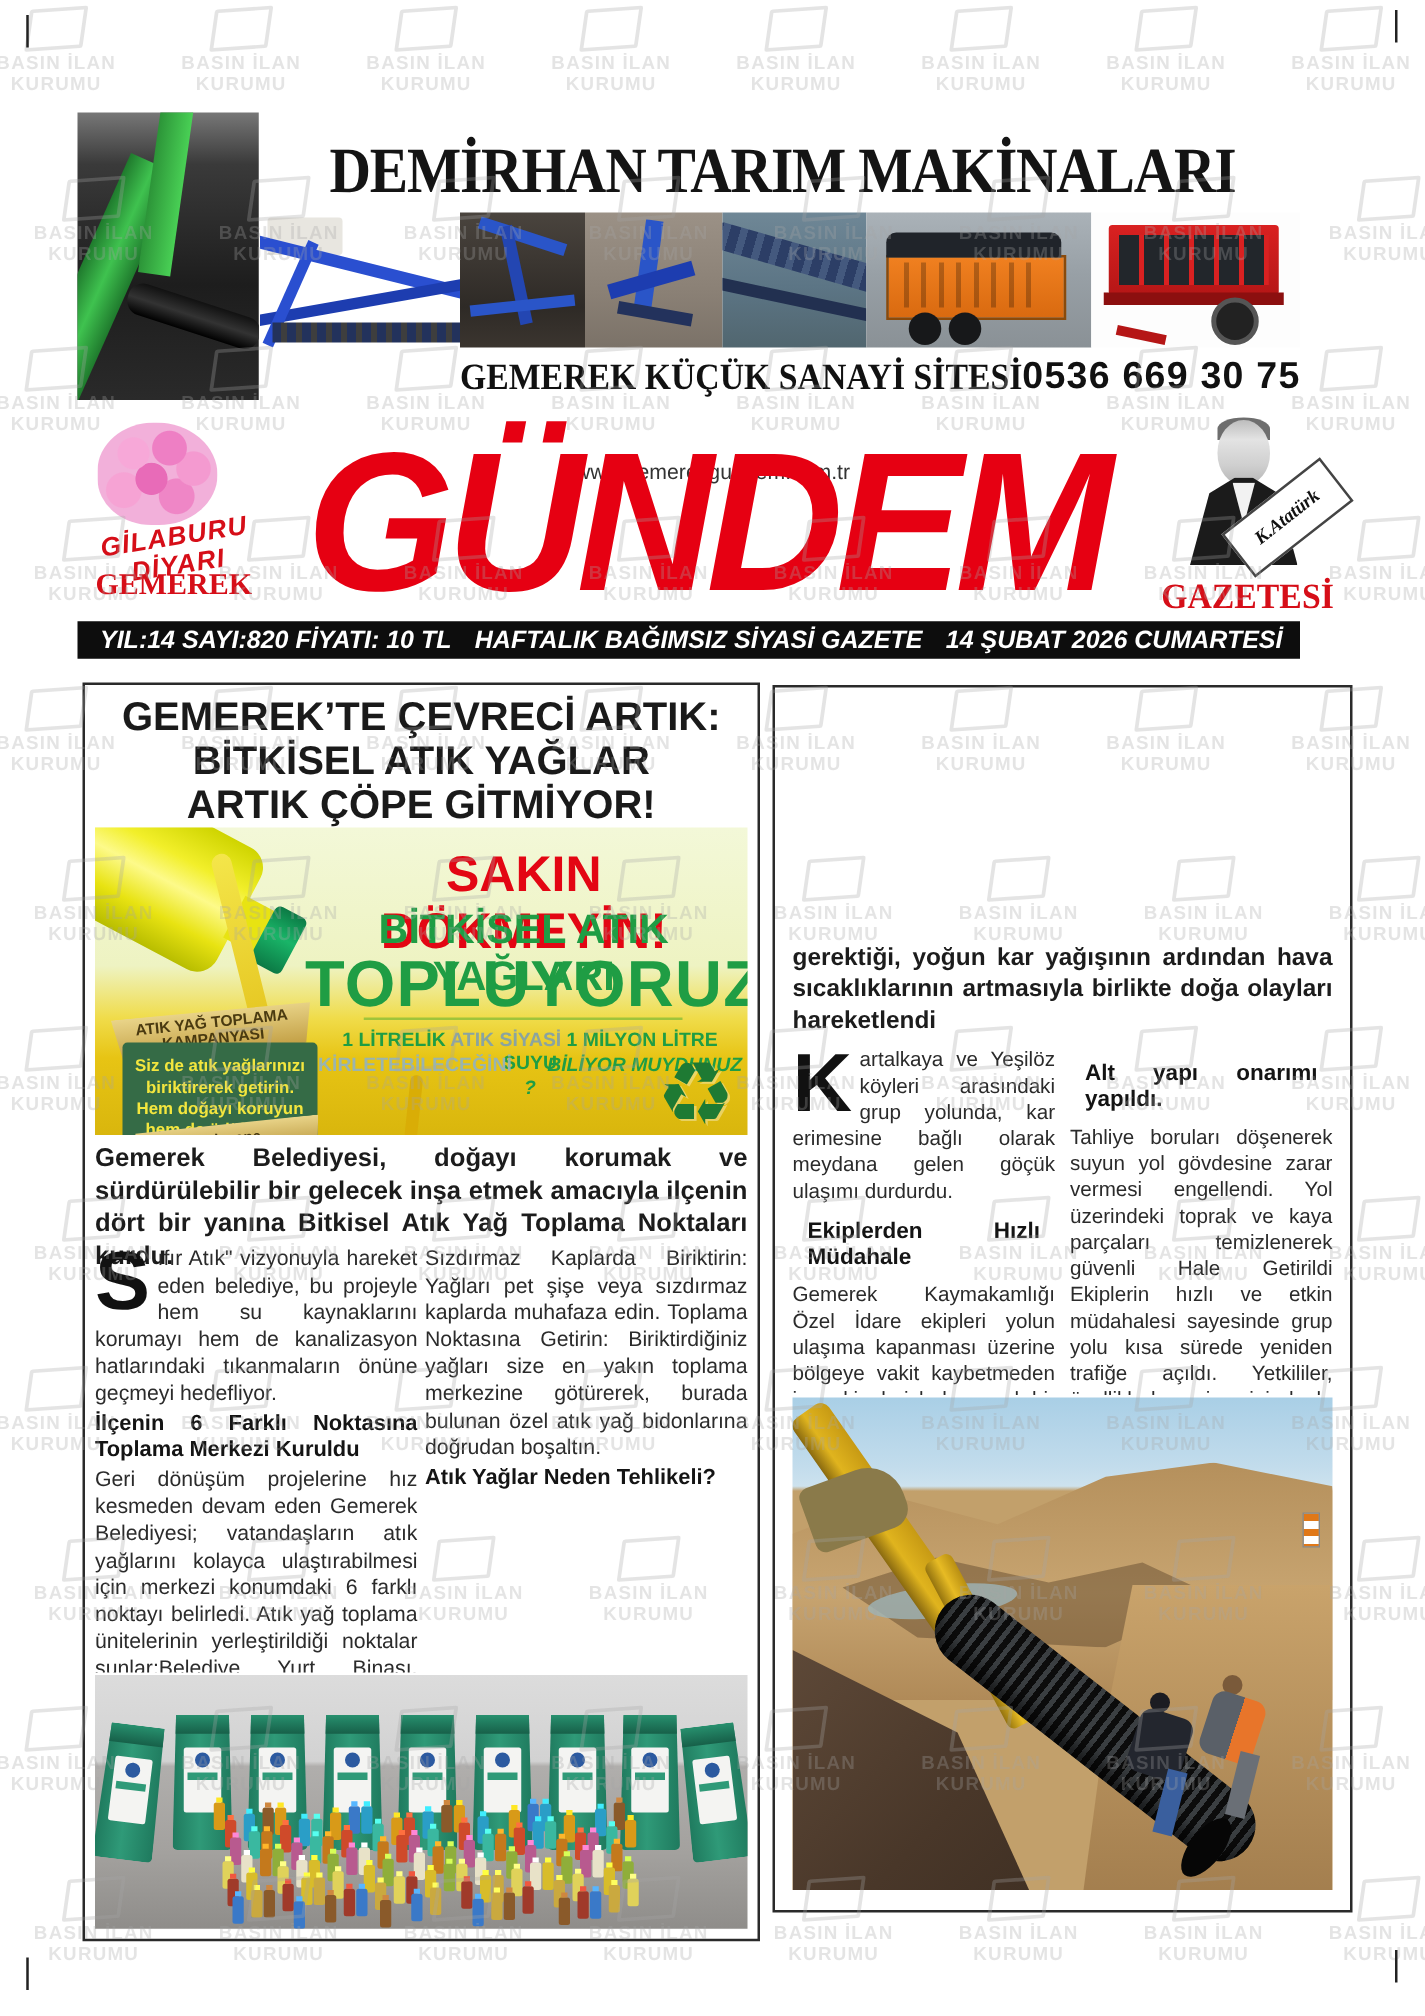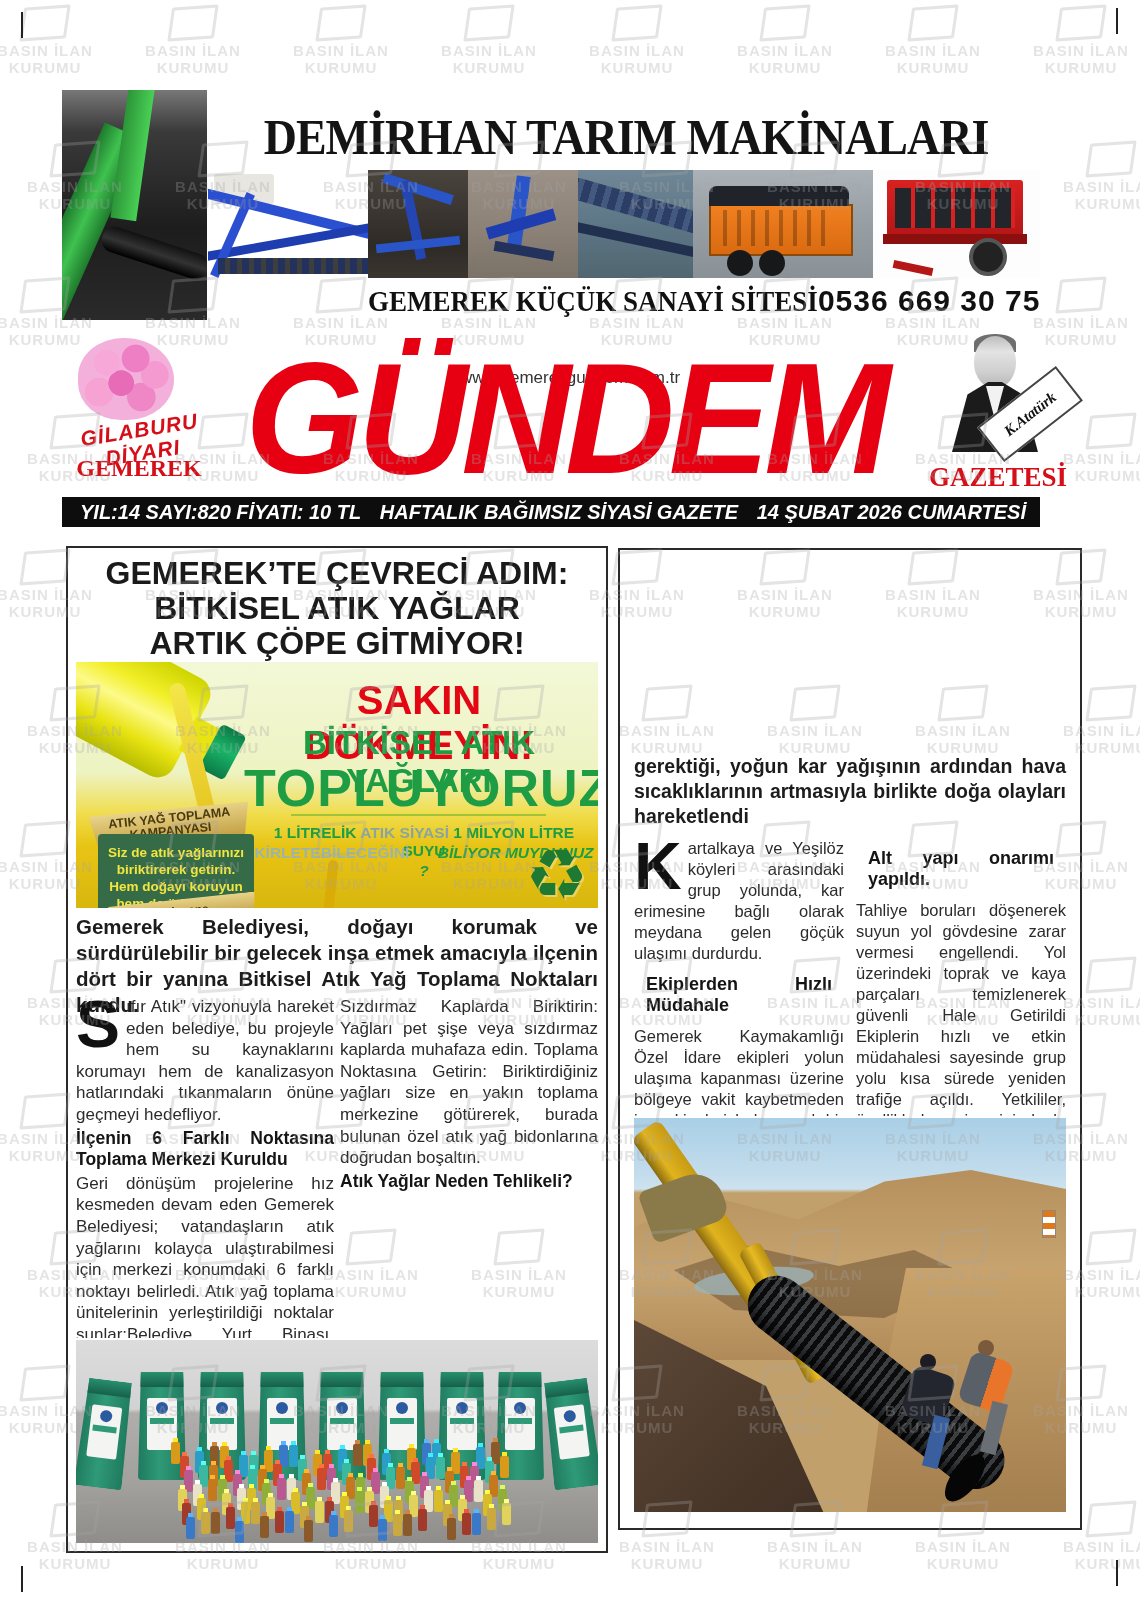--- a/index.html
+++ b/index.html
@@ -240,21 +240,21 @@
   <div class="abs mh-gaz">GAZETESİ</div>
 
   <div class="abs info-bar">
     <div class="ib-issue">YIL:14 SAYI:820 FİYATI: 10 TL</div>
     <div class="ib-type">HAFTALIK BAĞIMSIZ SİYASİ GAZETE</div>
     <div class="ib-date">14 ŞUBAT 2026 CUMARTESİ</div>
   </div>
 
   <div class="abs art art-left">
     <div class="abs la-head">
-      <div>GEMEREK’TE ÇEVRECİ ADIM:</div>
+      <div>GEMEREK’TE ÇEVRECİ ARTIK:</div>
       <div>BİTKİSEL ATIK YAĞLAR</div>
       <div>ARTIK ÇÖPE GİTMİYOR!</div>
     </div>
 
     <div class="abs oil-ad">
       <div class="oa-bottle">
         <div class="oa-body"></div>
         <div class="oa-neck"></div>
         <div class="oa-cap"></div>
       </div>

